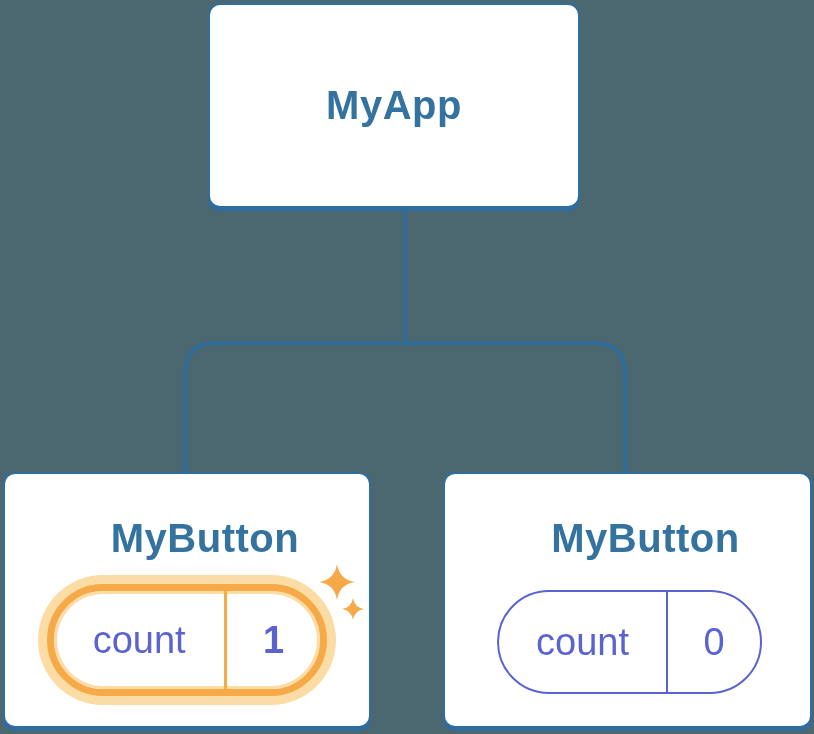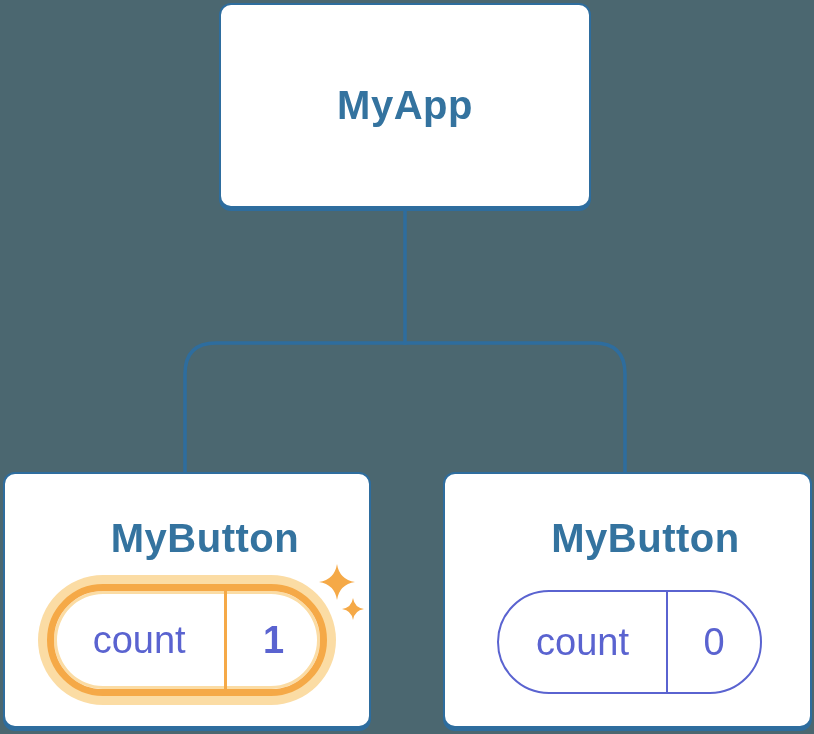--- a/index.html
+++ b/index.html
@@ -19,21 +19,21 @@
   }
   .node-card {
     position: absolute;
     background: var(--card-bg, #fff);
     border: 2.5px solid var(--node-border, #2E6D9E);
     border-radius: 12px;
     box-shadow: 0 3px 0 var(--node-border, #2E6D9E);
     box-sizing: border-box;
   }
   .node-root {
-    left: 219px; top: 3px;
+    left: 208px; top: 3px;
     width: 372px; height: 205px;
     display: flex; align-items: center; justify-content: center;
   }
   .node-child-left  { left: 3px;   top: 472px; width: 368px; height: 256px; }
   .node-child-right { left: 443px; top: 472px; width: 369px; height: 256px; }
   .node-title {
     color: var(--node-title, #34739F);
     font-size: 40px;
     font-weight: 700;
     letter-spacing: 0.5px;

